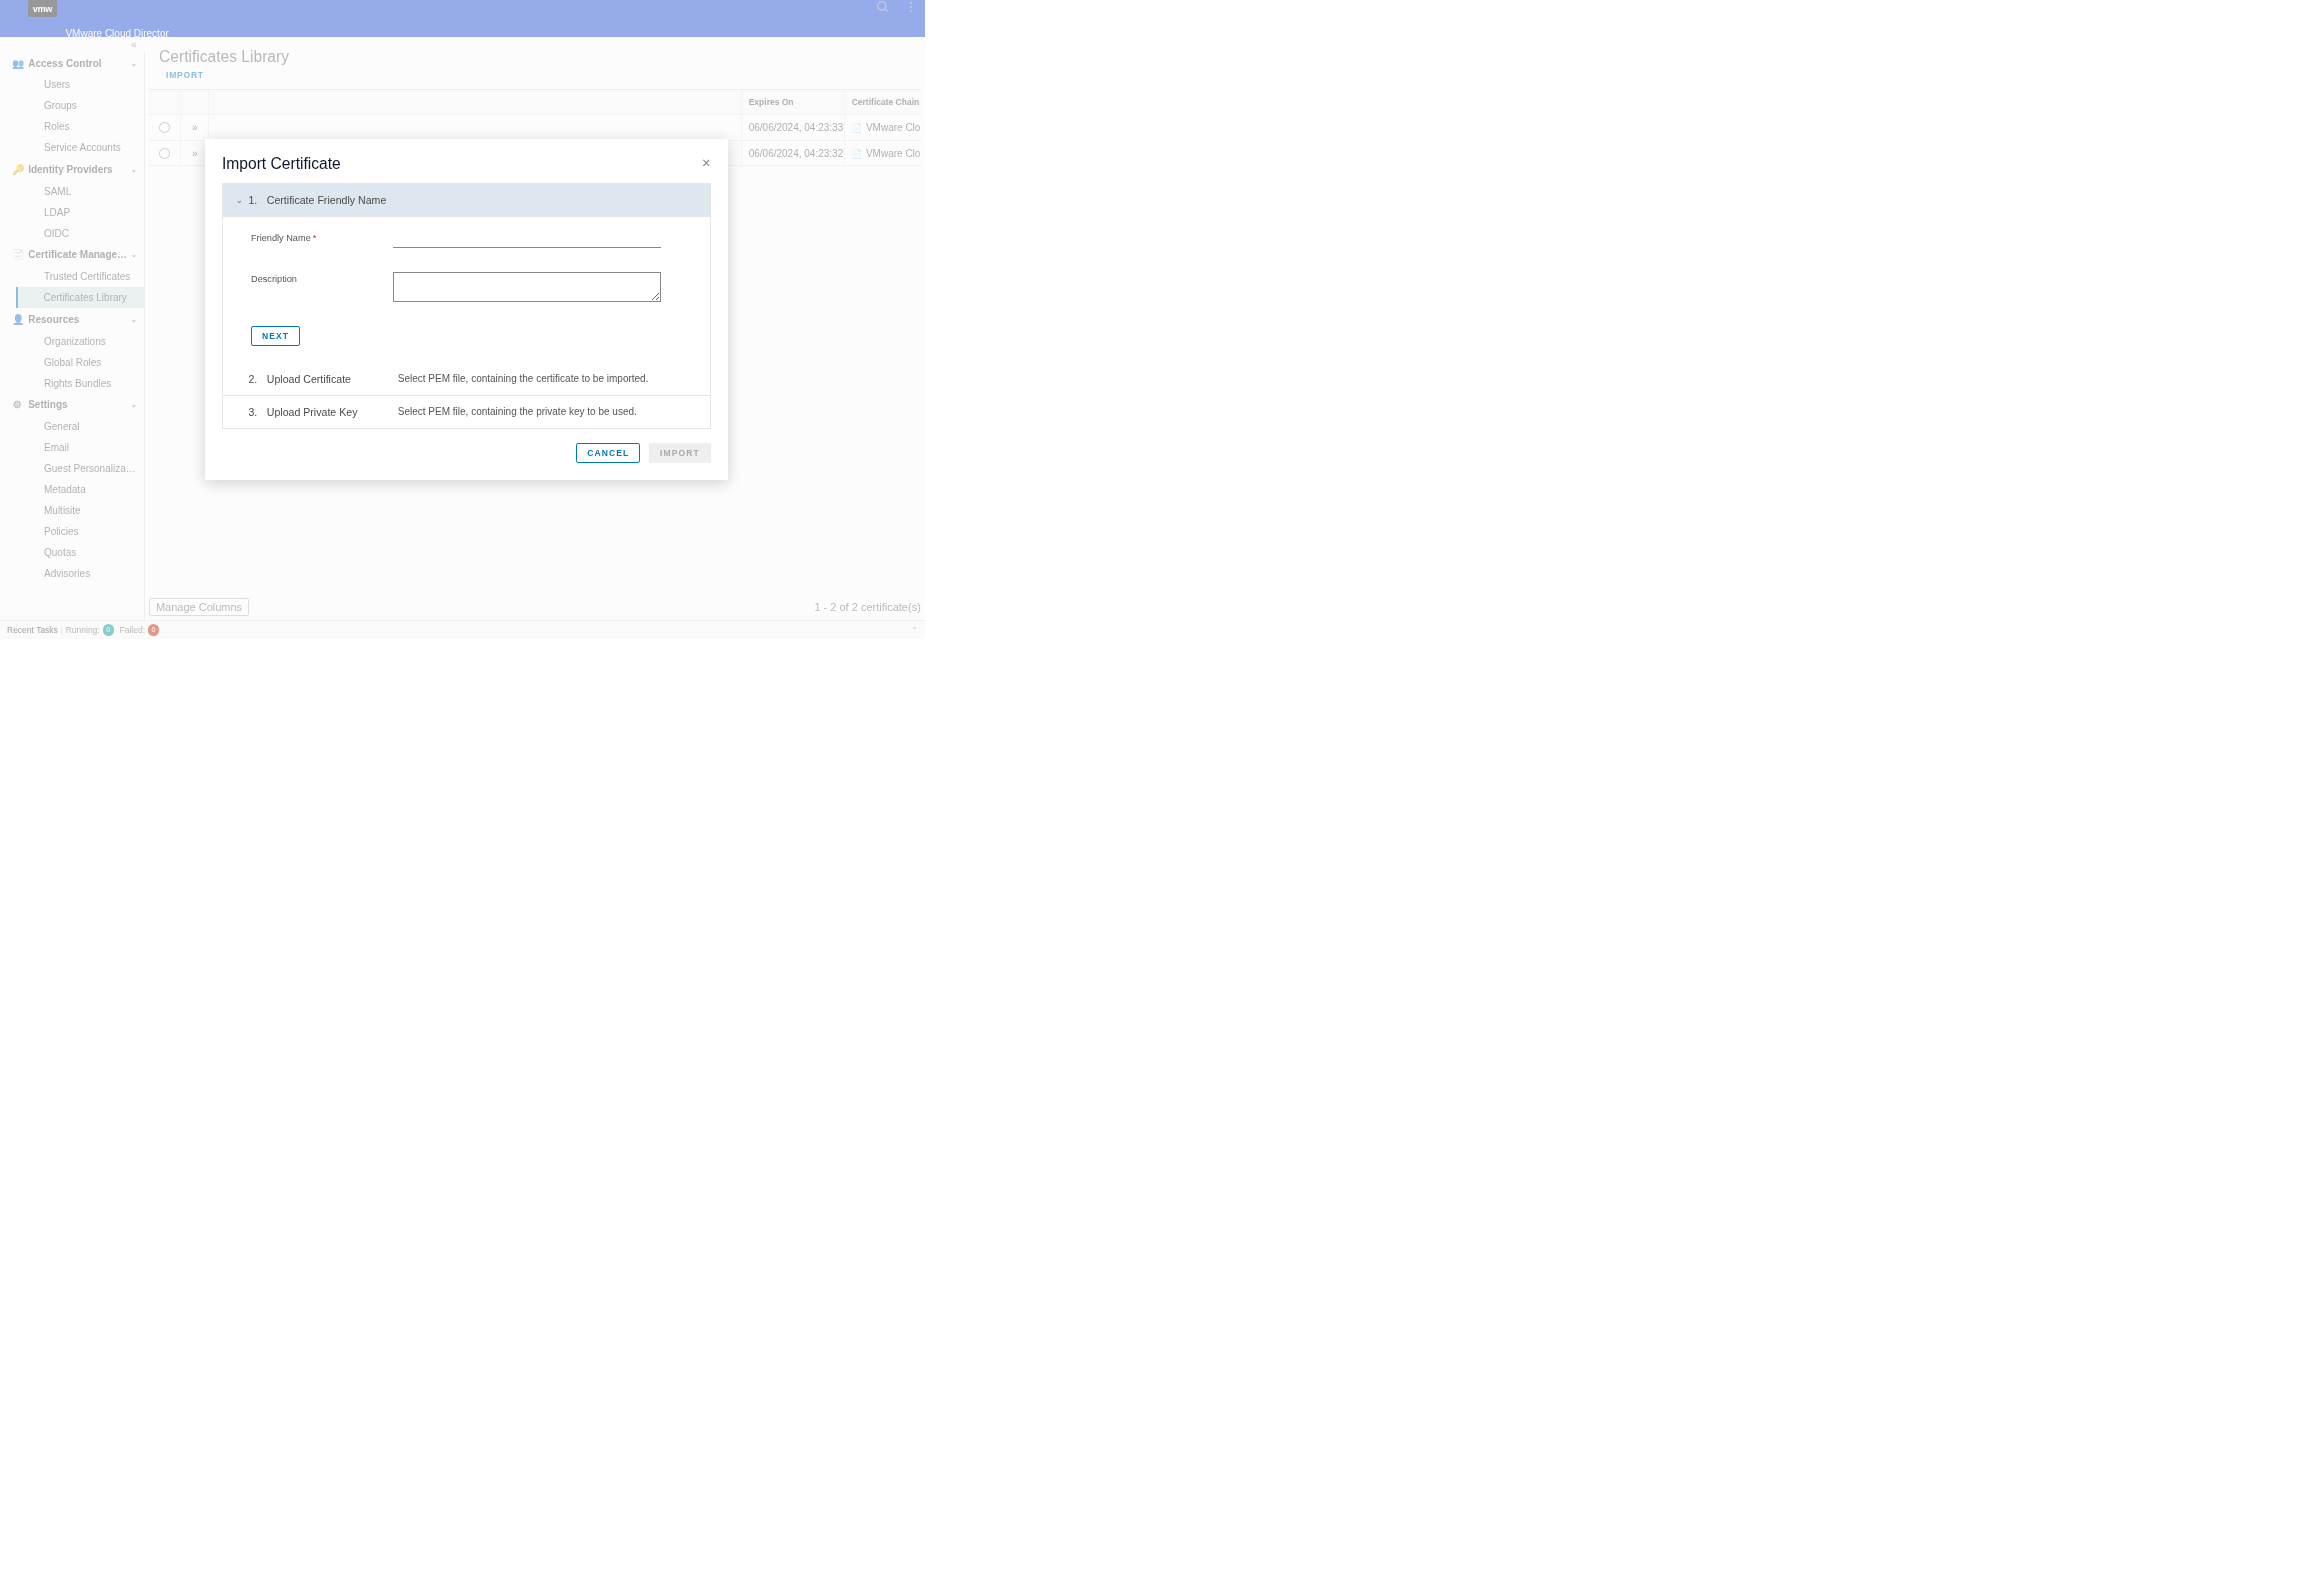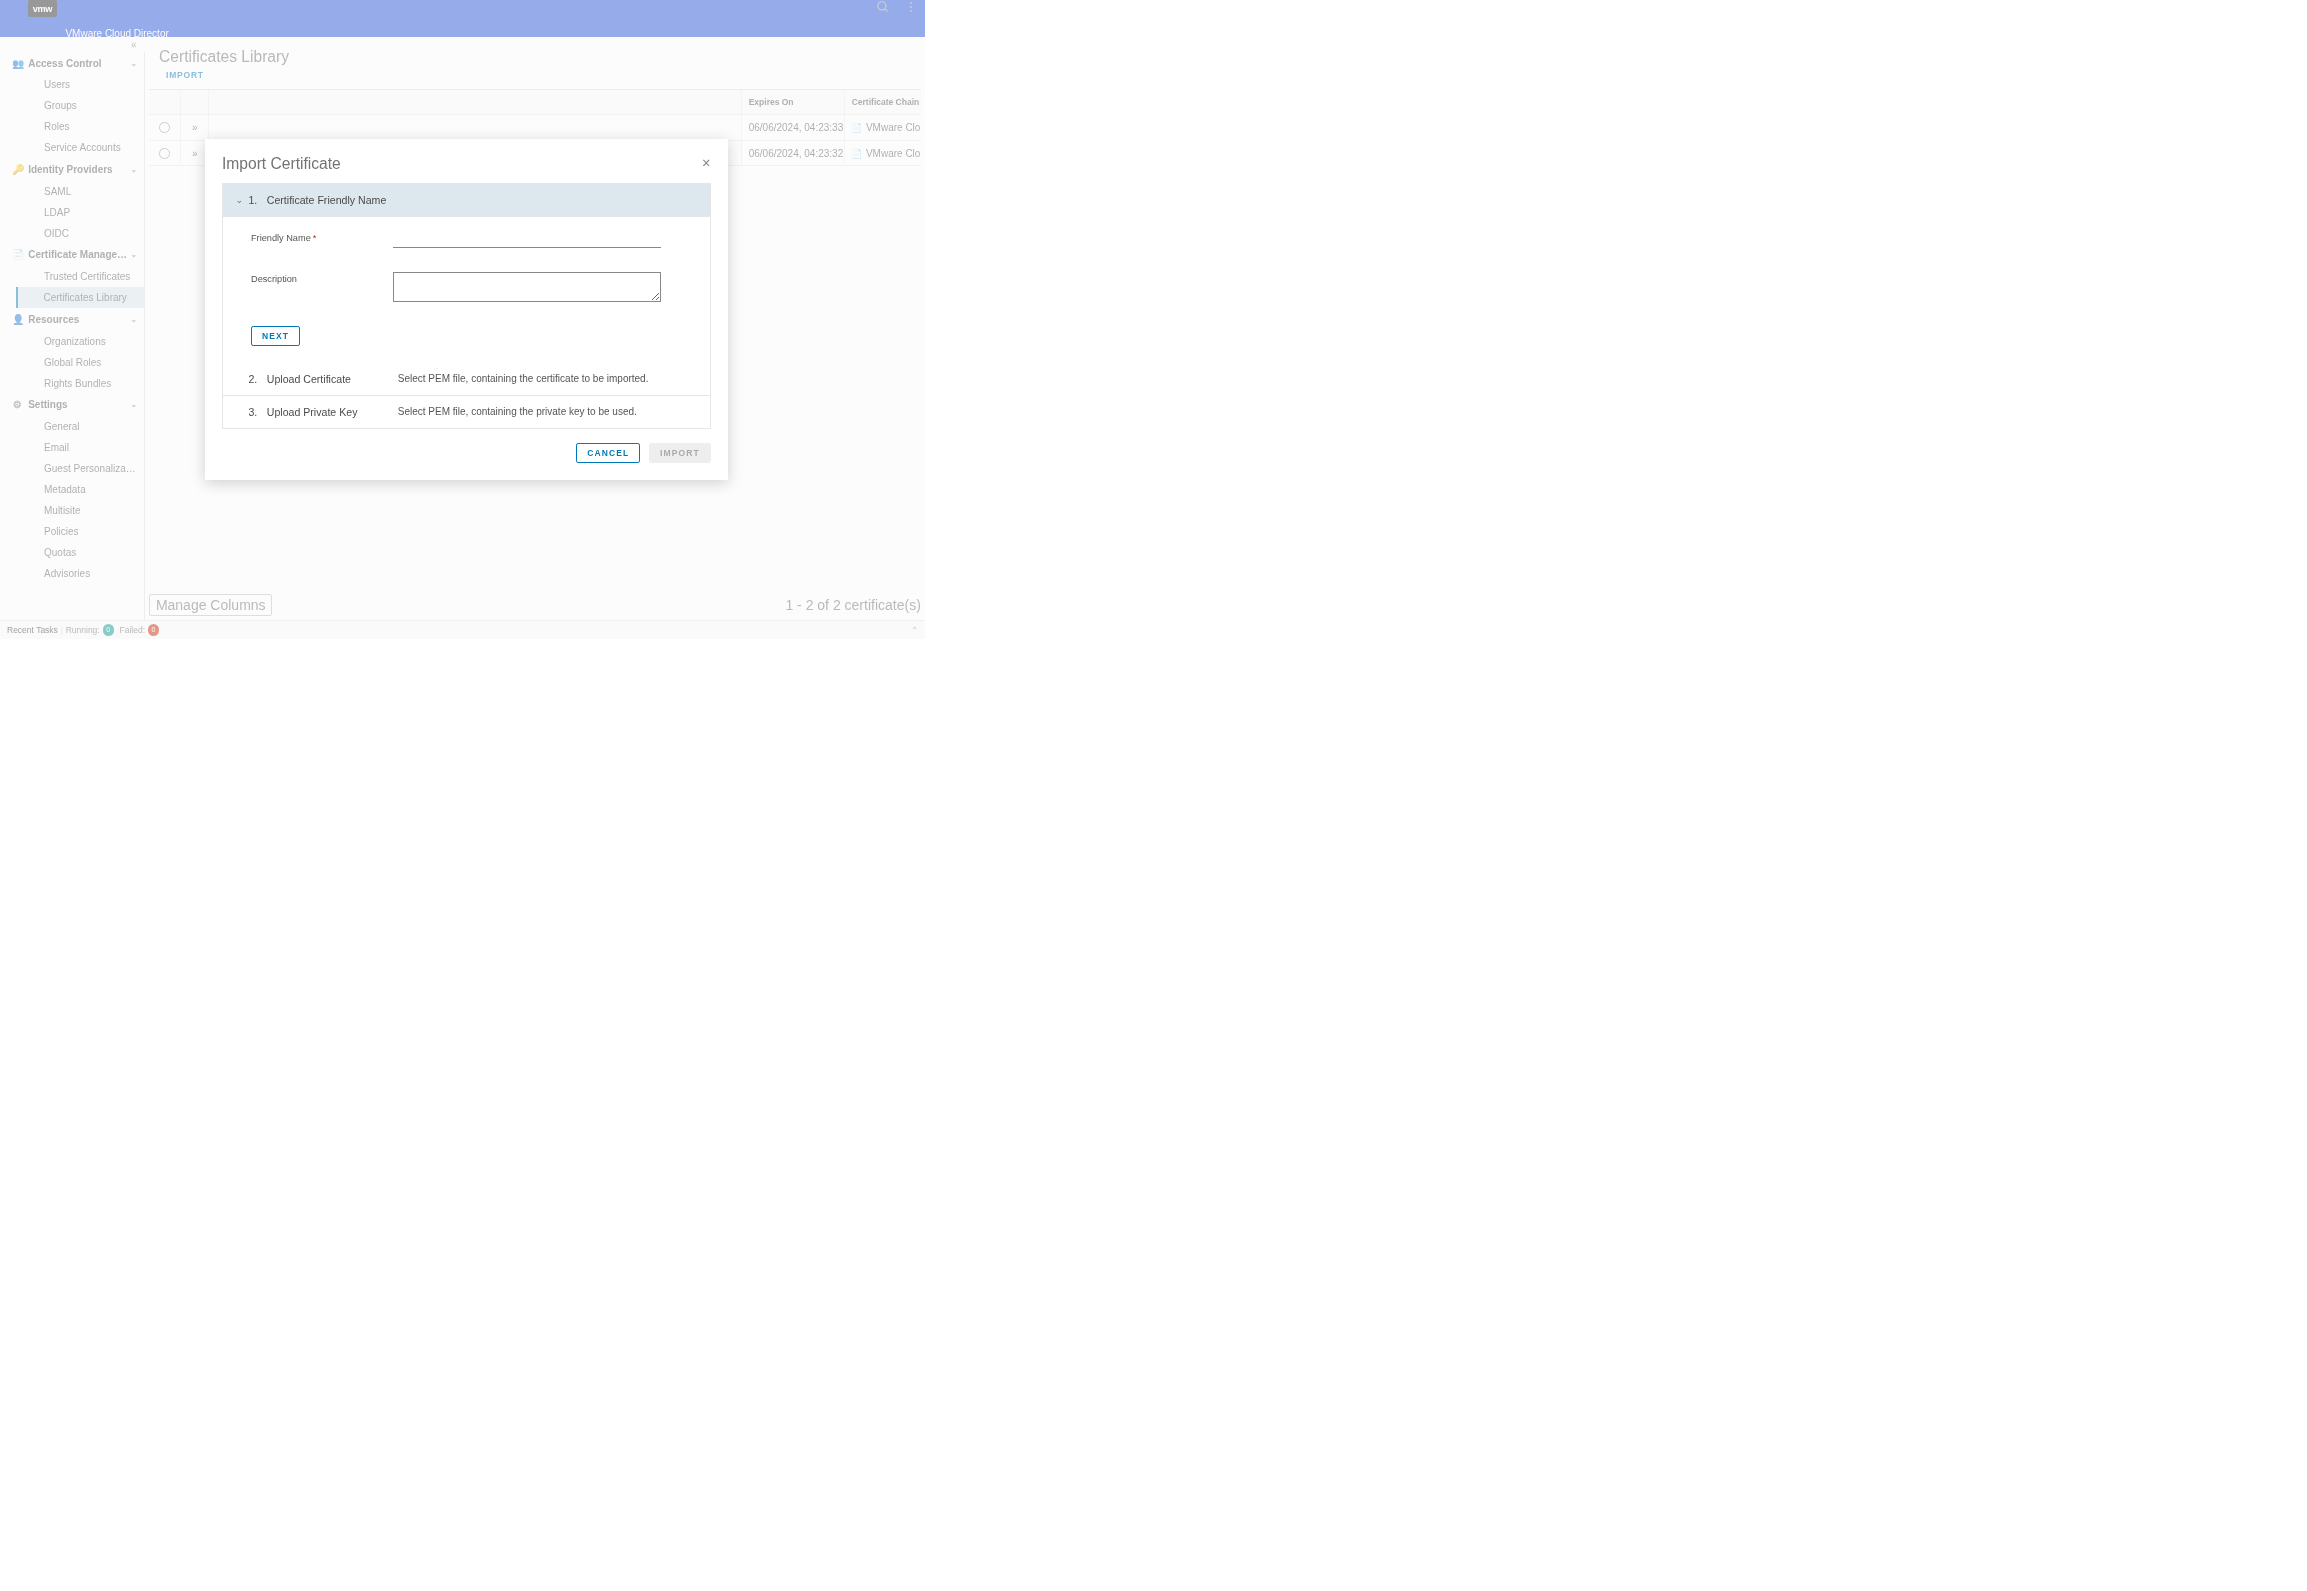--- a/index.html
+++ b/index.html
@@ -102,39 +102,39 @@
 .c-sel { flex: 0 0 32px; justify-content: center; }
 .c-act { flex: 0 0 28px; justify-content: center; }
 .c-name { flex: 1; min-width: 0; }
 .c-exp  { flex: 0 0 103px; }
 .c-chain{ flex: 0 0 76px; border-right: none; }
 .radio { width: 10.6px; height: 10.6px; border: 0.7px solid #999; border-radius: 50%; }
 .cert-ic { color: #888; font-size: 9.2px; margin-right: 2.8px; }
 
 .table-foot {
   position: absolute; left: 4.2px; right: 4.2px; bottom: 4.2px;
-  display: flex; align-items: center; font-size: 14px; color: #6d6d6d;
+  display: flex; align-items: center; font-size: 11px; color: #6d6d6d;
 }
 .manage-cols { border: 0.7px solid #bcbcbc; padding: 2.1px 5.7px; border-radius: 2.1px; cursor: pointer; }
 .tf-spacer { flex: 1; }
 
 
 .scrim {
   position: absolute; inset: 0;
   background: rgba(250,250,250,0.55);
   z-index: 10;
 }
 .modal {
   position: absolute; left: 205px; top: 139px; width: 523px;
   background: #fff;
   z-index: 20;
   box-shadow: 0 2.8px 14px rgba(0,0,0,0.18);
 }
 .modal-head { display: flex; align-items: center; padding: 15.6px 17px 10px; }
-.modal-title { font-size: 15.6px; font-weight: 300; color: #737373; }
+.modal-title { font-size: 15.6px; font-weight: 300; color: #0f172a; }
 .modal-close { margin-left: auto; color: #8a8a8a; font-size: 11.3px; cursor: pointer; }
 
 .stepper { margin: 0 17px; border: 0.7px solid #e6e6e6; }
 .step-head {
   display: flex; align-items: center; padding: 10px 12.7px;
   color: #4a4a4a; font-size: 10.6px; border-bottom: 0.7px solid #e6e6e6;
 }
 .step-head.active { background: #dde8ee; }
 .step-caret { width: 12.7px; color: #6d6d6d; font-size: 8.5px; }
 .step-num   { width: 18.4px; }

